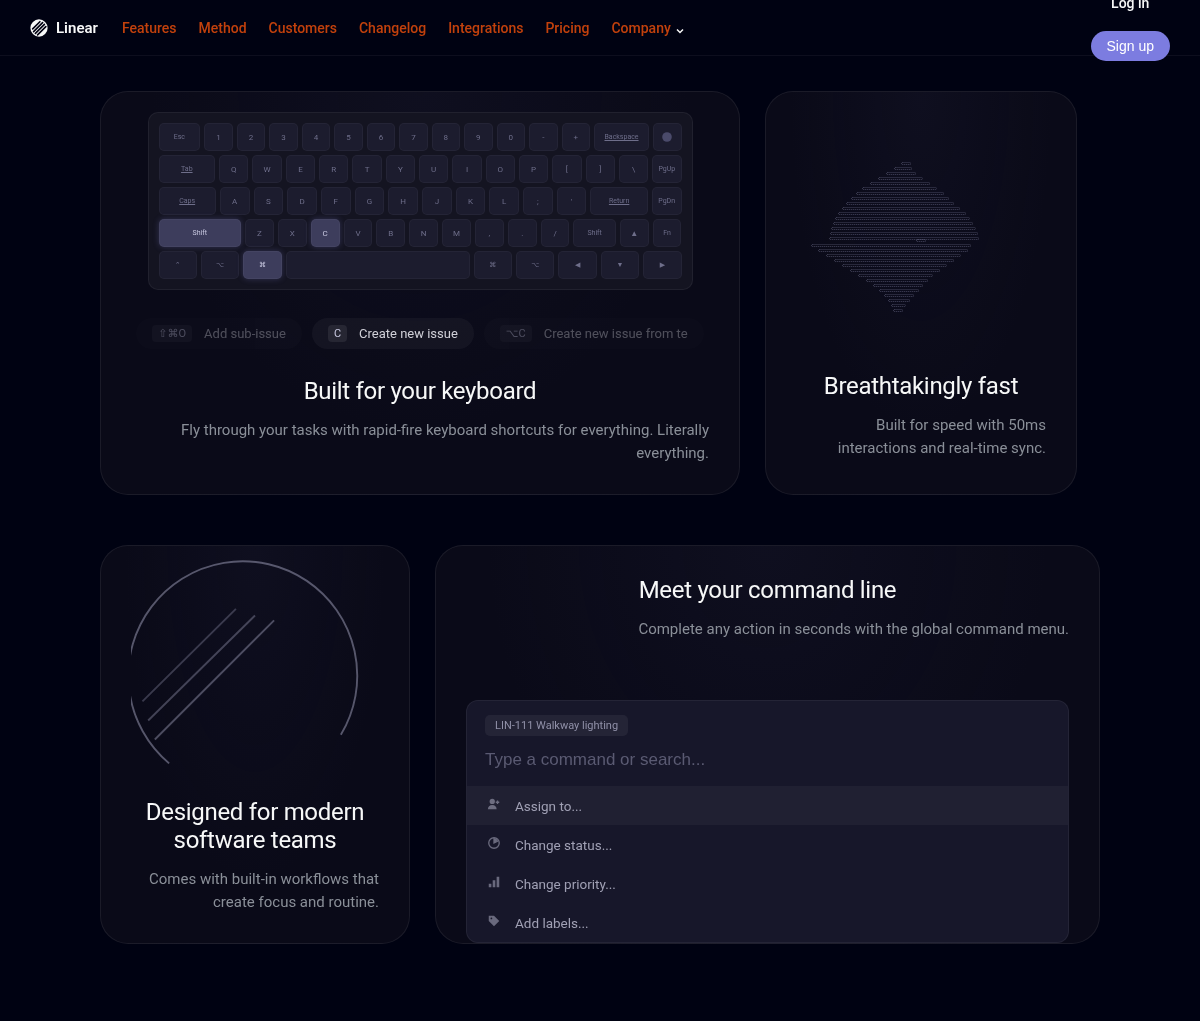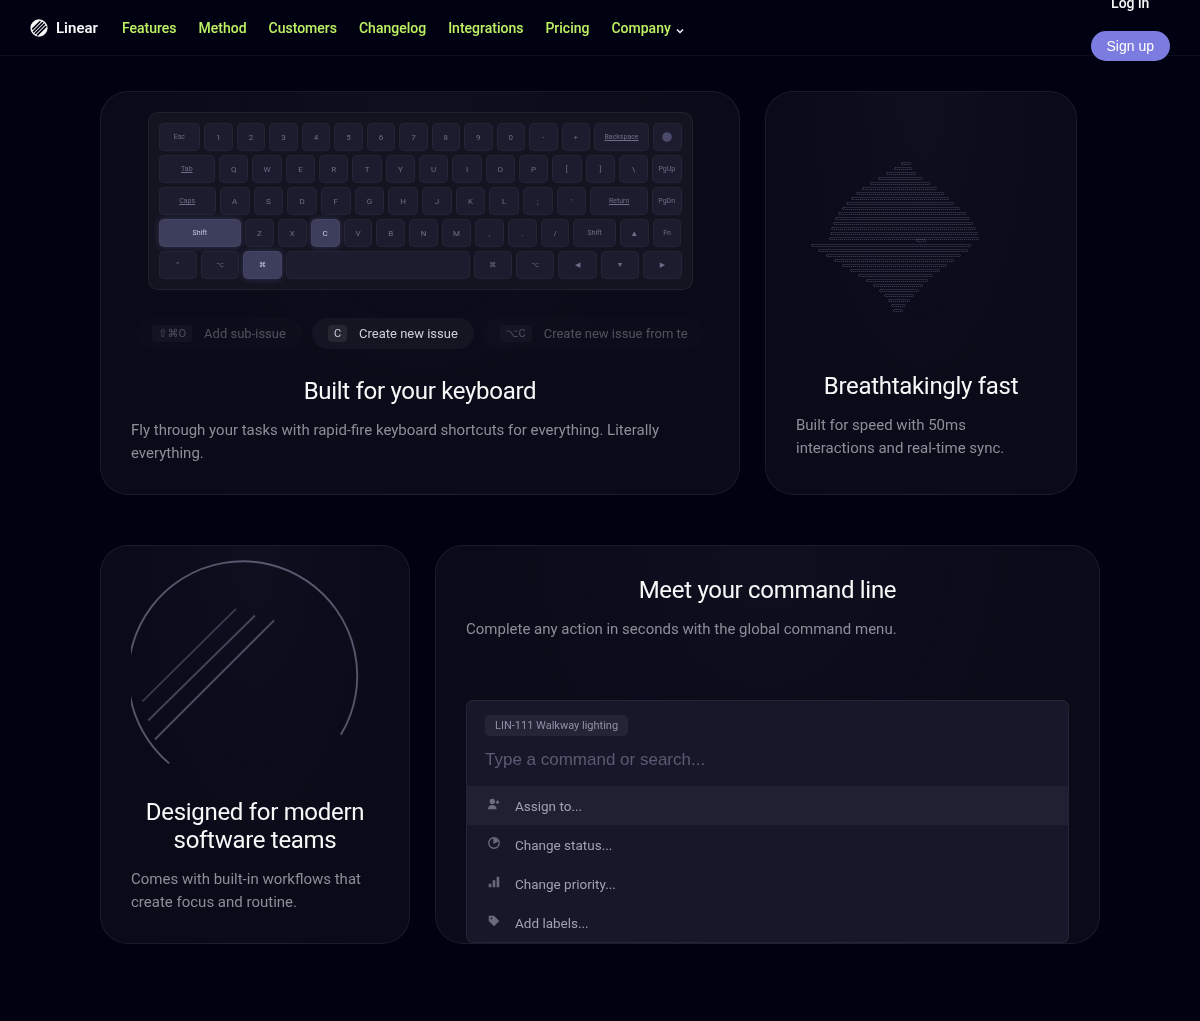--- a/index.html
+++ b/index.html
@@ -21,21 +21,21 @@
 .logo {
   display: flex;
   align-items: center;
   gap: 8px;
   margin-right: 24px;
   text-align: center;
 }
 .logo-icon { width: 18px; height: 18px; }
 .logo-text { font-weight: 600; font-size: 15px; }
 .nav { display: flex; gap: 22px; flex: 1; }
-.nav a { color: #bef264; text-decoration: none; font-size: 14px; font-weight: 500; }
+.nav a { color: #c2410c; text-decoration: none; font-size: 14px; font-weight: 500; }
 .nav-company { display: flex; align-items: flex-end; gap: 4px; }
 .auth { display: flex; align-items: center; gap: 20px; flex-direction: column; }
 .login { font-size: 14px; font-weight: 500; }
 .signup {
   background: #7c7ce0;
   color: #fff;
   padding: 7px 16px;
   border-radius: 20px;
   font-size: 14px;
   font-weight: 500;
@@ -55,21 +55,21 @@
   padding: 30px;
   display: flex;
   flex-direction: column;
   position: relative;
   overflow: hidden;
 }
 .card-keyboard { grid-column: 1; grid-row: 1; padding-top: 20px; }
 .card-fast { grid-column: 2; grid-row: 1; }
 .row2 { display: flex; gap: 25px; }
 .card h2 { font-size: 24px; font-weight: 400; text-align: center; margin-bottom: 14px; letter-spacing: -0.3px; }
-.card p { font-size: 15px; color: #8a8f98; text-align: left; line-height: 1.5; }
+.card p { font-size: 15px; color: #8a8f98; text-align: right; line-height: 1.5; }
 
 
 .keyboard {
   background: #141421;
   border: 1px solid rgba(255,255,255,0.06);
   border-radius: 10px;
   padding: 10px;
   margin: 0 auto 28px;
   width: 545px;
 }
@@ -133,21 +133,21 @@
 
 
 .circle-wrap { height: 220px; display: flex; align-items: center; justify-content: center; margin-bottom: 20px; }
 .circle-svg { width: 260px; height: 220px; }
 
 
 .cmd-text { margin-bottom: 40px; }
 .cmd-menu {
   background: #17172a;
   border: 1px solid rgba(255,255,255,0.06);
-  border-radius: 7px;
+  border-radius: 12px;
   overflow: hidden;
   margin-top: auto;
 }
 .cmd-tag {
   display: inline-block;
   margin: 14px 0 0 18px;
   background: rgba(255,255,255,0.06);
   padding: 4px 10px;
   border-radius: 5px;
   font-size: 11px;

